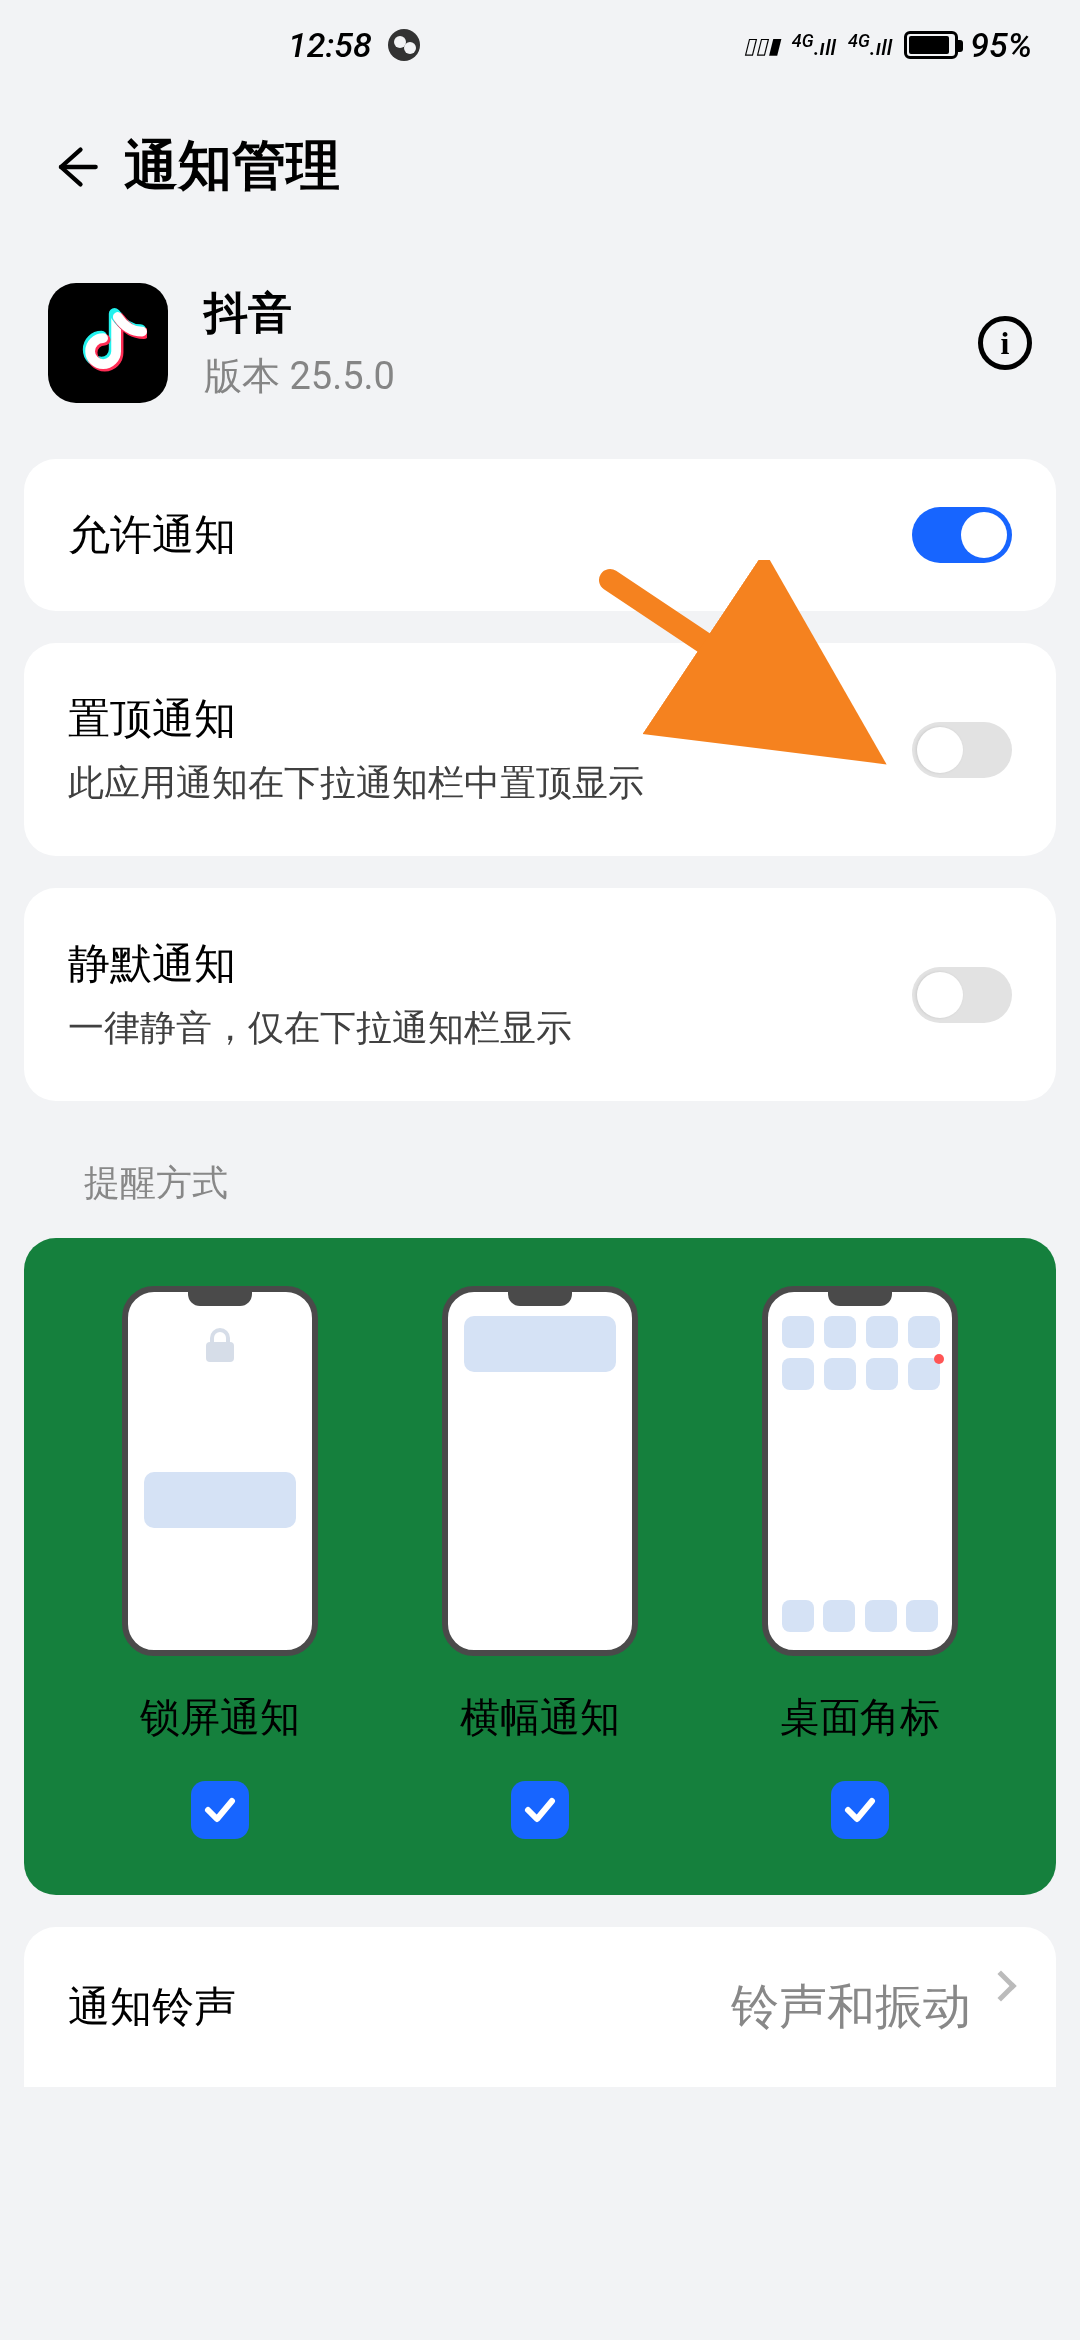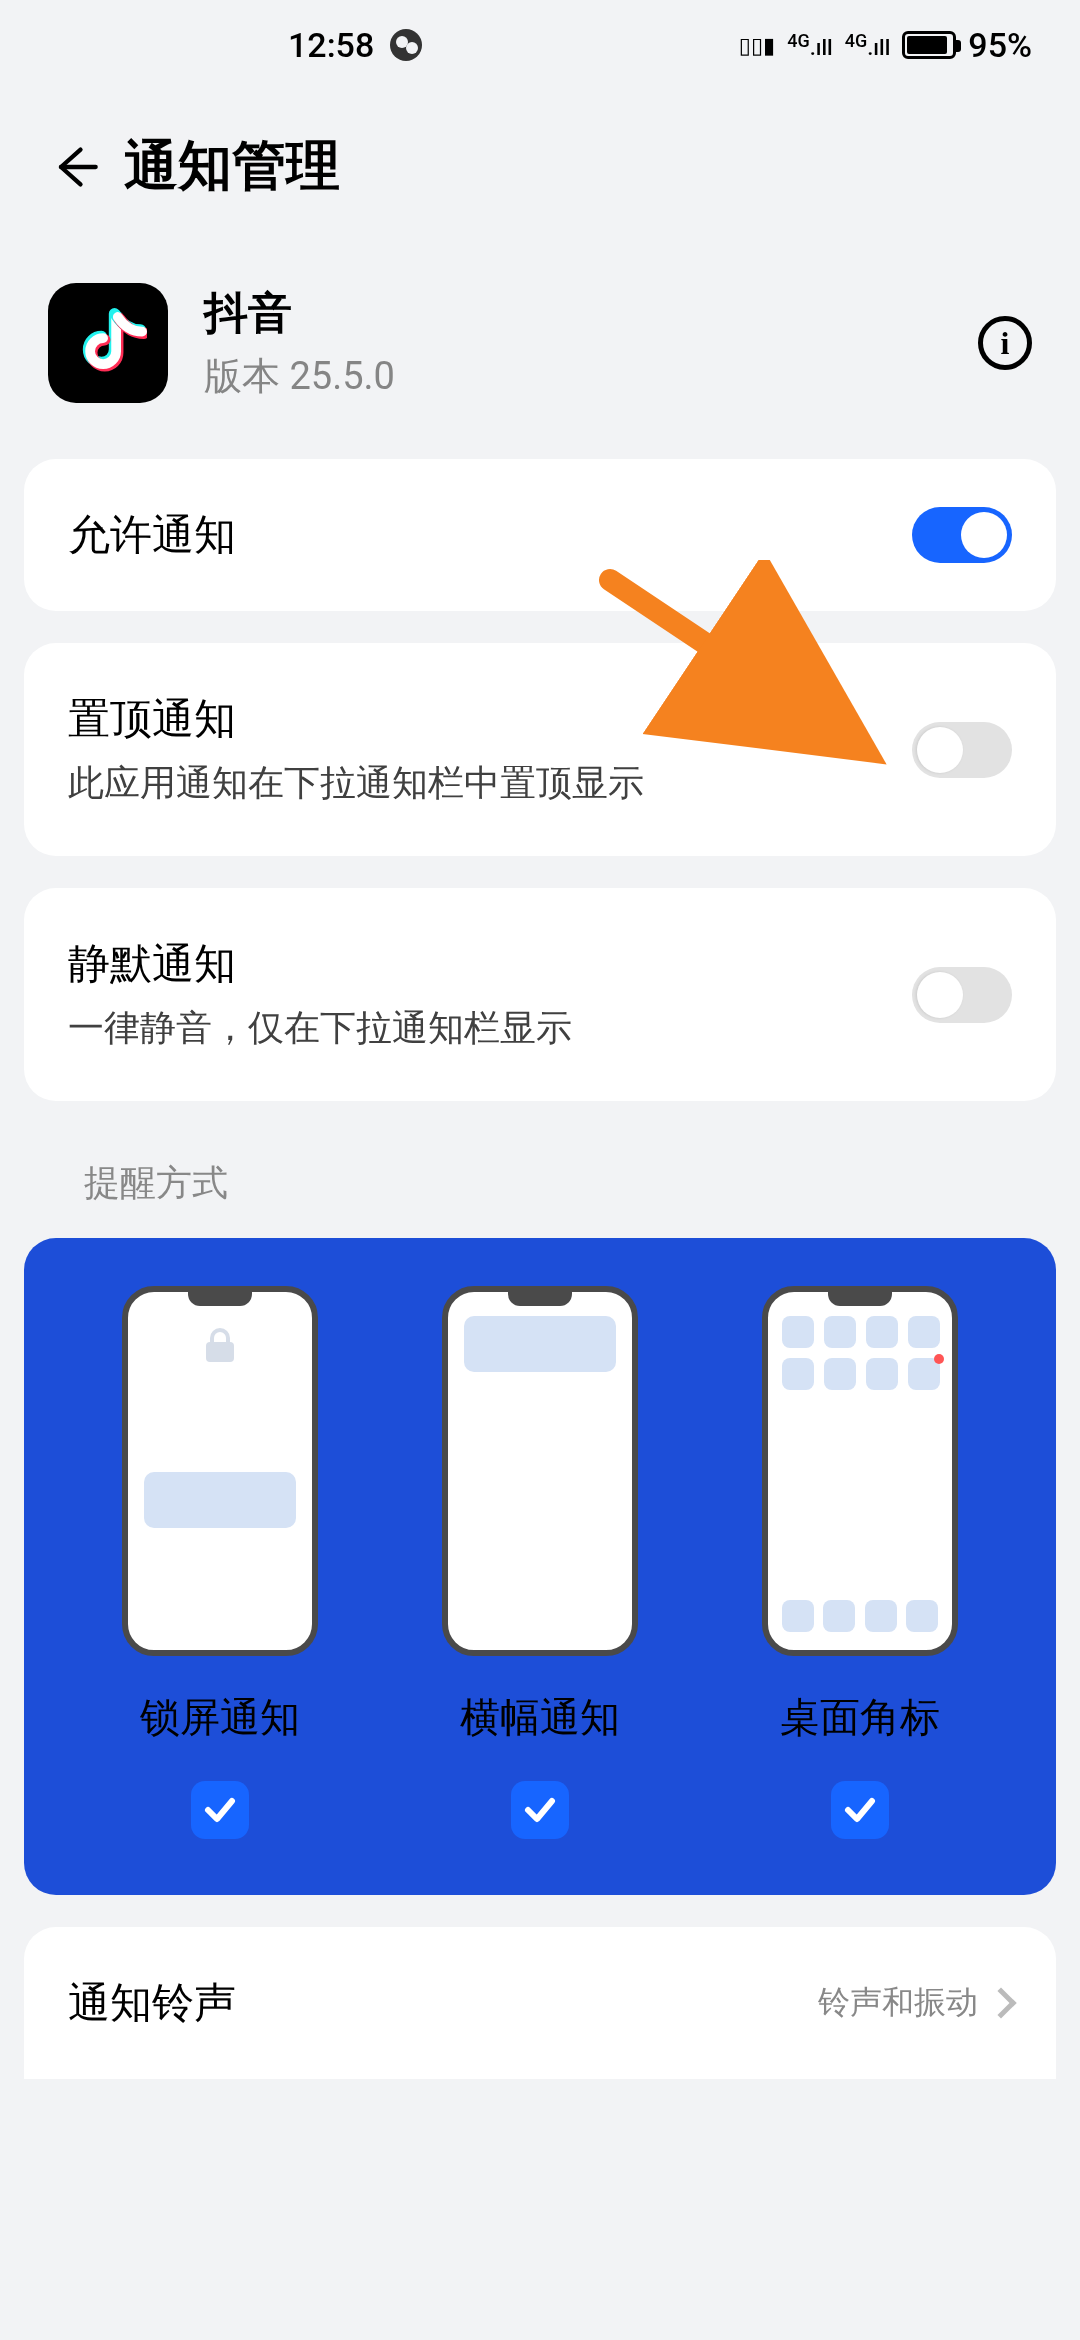--- a/index.html
+++ b/index.html
@@ -15,20 +15,21 @@
     
     .status-bar {
       height: 90px;
       display: flex;
       align-items: center;
       justify-content: space-between;
       padding: 0 48px;
       font-size: 34px;
       color: #000;
       font-weight: 500;
+      font-style: italic;
     }
     .status-left { display: flex; align-items: center; gap: 16px; margin-left: 240px;}
     .status-right { display: flex; align-items: center; gap: 12px; }
     .status-time { font-size: 34px; }
     .wechat-icon { width: 32px; height: 32px; background: #333; border-radius: 50%; display:flex; align-items:center; justify-content:center; }
     .wechat-icon::before { content:""; width:12px; height:12px; border-radius:50%; background:#f2f3f5; box-shadow: 10px 6px 0 #f2f3f5; transform: translate(-4px,-3px); }
     .battery-text { font-size: 34px; }
     .signal-icon { font-size: 22px; color:#000; }
     .battery-icon { width:54px; height:28px; border:3px solid #000; border-radius:6px; position:relative; }
     .battery-icon::after { content:""; position:absolute; right:-8px; top:6px; width:5px; height:12px; background:#000; border-radius:0 3px 3px 0; }
@@ -136,21 +137,21 @@
 
     
     .section-label {
       font-size: 36px;
       color: #888;
       padding: 26px 84px 30px;
     }
 
     
     .modes-card {
-      background: #1d4ed8;
+      background: #15803d;
       border-radius: 32px;
       margin: 0 24px 32px;
       padding: 48px 36px 56px;
       display: flex;
       justify-content: space-between;
     }
     .mode {
       flex: 1;
       display: flex;
       flex-direction: column;
@@ -249,21 +250,21 @@
     
     .ringtone-card {
       background: #fff;
       border-radius: 32px 32px 0 0;
       margin: 0 24px 0;
       padding: 48px 44px;
       display: flex;
       align-items: center;
       justify-content: space-between;
     }
-    .ringtone-value { font-size: 32px; color: #888; display:flex; align-items:center; gap:12px; }
+    .ringtone-value { font-size: 48px; color: #888; display:flex; gap:19px; }
     .chevron { width:22px; height:22px; border-right:5px solid #bbb; border-bottom:5px solid #bbb; transform: rotate(-45deg); }
 
     
     .douyin-svg { width:78px; height:78px; }
   </style>
 </head>
 <body>
 
 <div class="status-bar">
   <div class="status-left">

